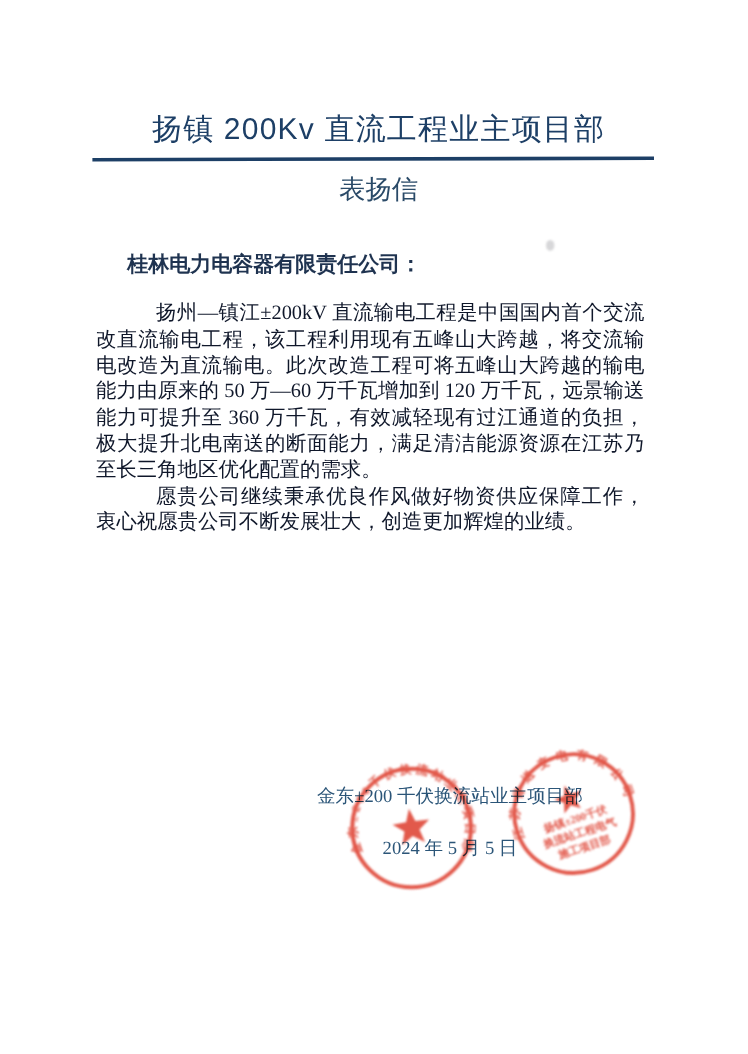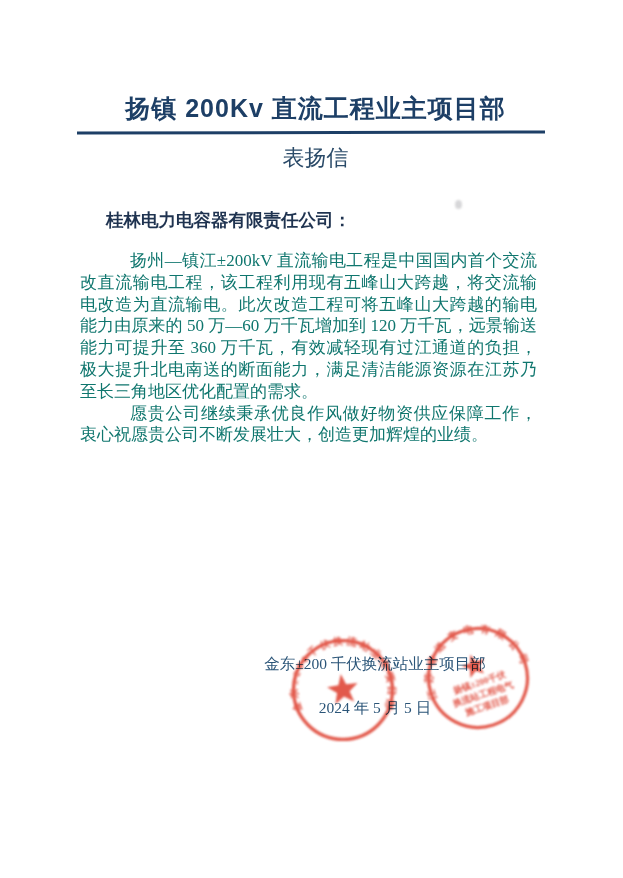--- a/index.html
+++ b/index.html
@@ -9,21 +9,21 @@
     background:#ffffff;
     overflow:hidden;
     font-family:"Liberation Serif", serif;
   }
   .letterhead-title{
     position:absolute;top:93px;left:8px;right:0;
     margin:0;
     text-align:center;
     font-family:"Liberation Sans", sans-serif;
     font-size:25px;line-height:30px;
-    font-weight:bold;
+    font-weight:normal;
     letter-spacing:1px;
     color:#1d3f66;
   }
   .letterhead-divider{
     position:absolute;top:131px;left:77px;
     width:468px;height:2.5px;
     background:#1d3f66;
     transform:rotate(-0.15deg);
   }
   .letter-title{
@@ -38,21 +38,21 @@
     position:absolute;top:208px;left:106px;
     margin:0;
     font-size:17.5px;line-height:24px;
     font-weight:bold;
     color:#1f3350;
   }
   .letter-body{
     position:absolute;top:250px;left:80px;
     width:457px;
     font-size:17px;line-height:21.8px;
-    color:#0f766e;
+    color:#0f172a;
   }
   .letter-body p{
     margin:0;
     text-indent:50px;
     text-align:justify;
     text-justify:inter-ideograph;
   }
   .signature-block{
     position:absolute;top:654px;left:127px;right:0;
     text-align:center;

